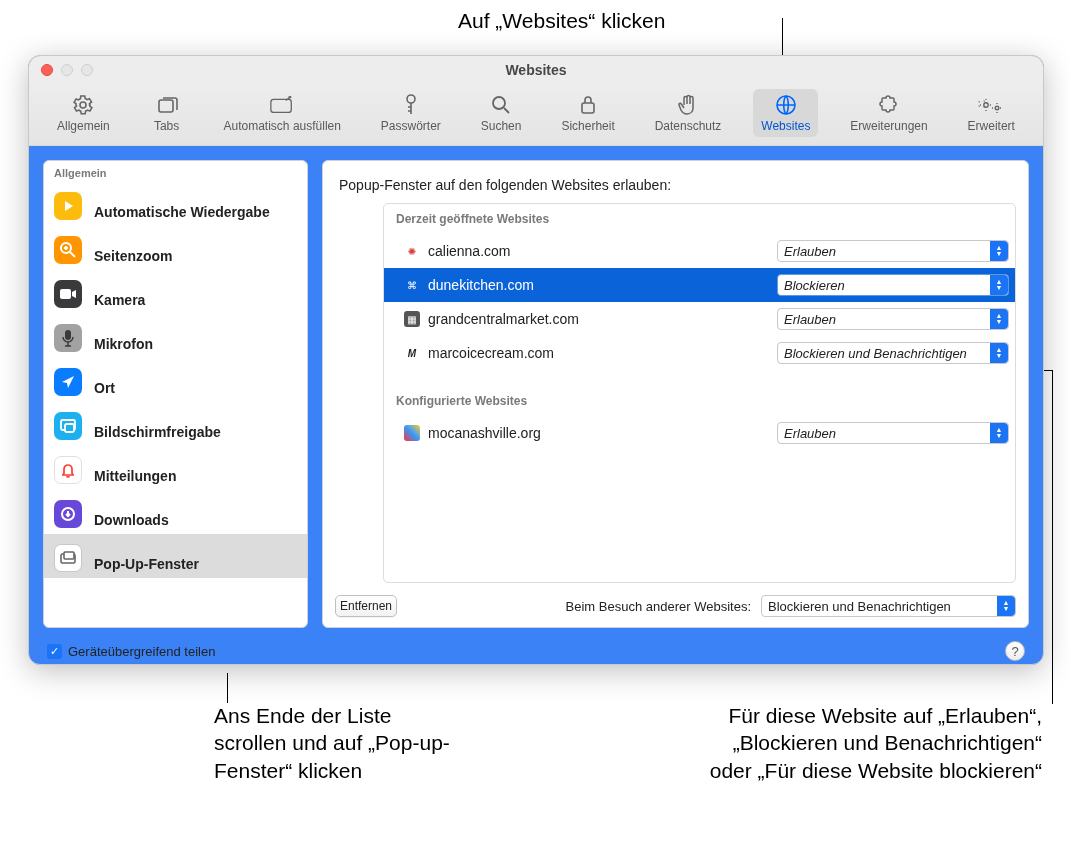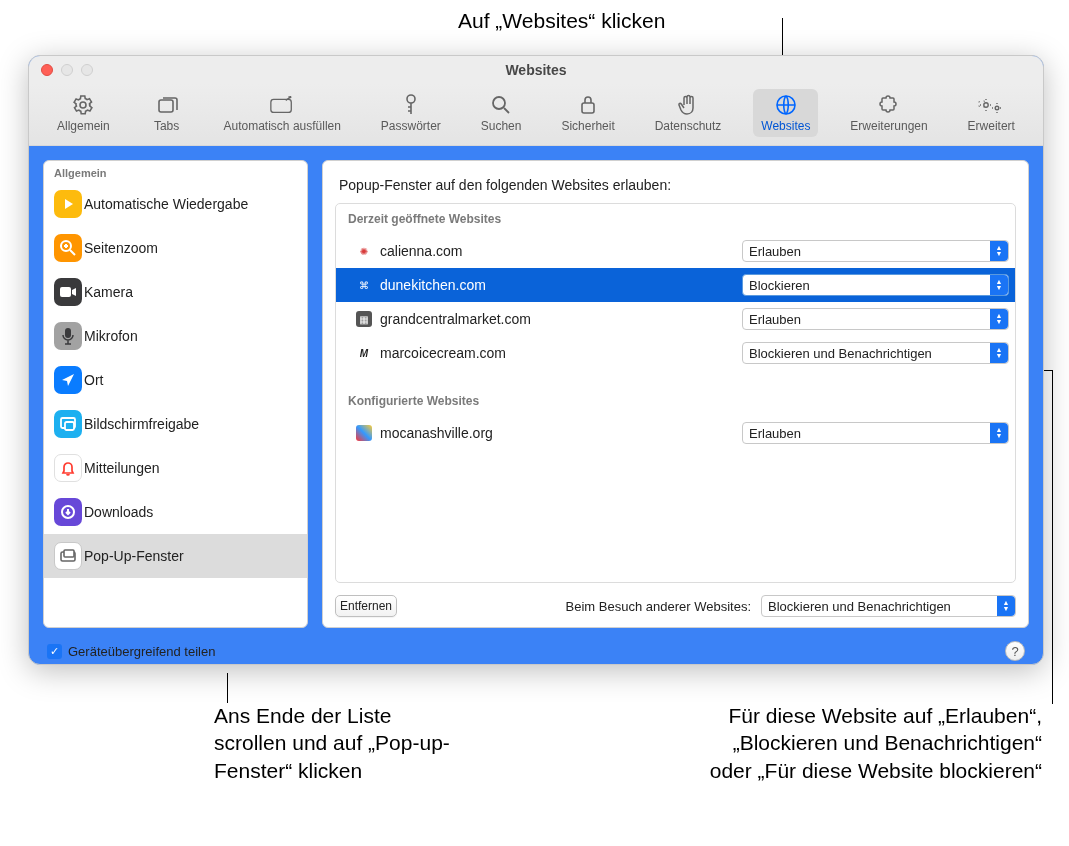--- a/index.html
+++ b/index.html
@@ -114,24 +114,25 @@
     font-weight: 600;
     padding: 6px 10px 3px;
     text-align: left;
   }
   .side-list {
     flex: 1;
     overflow: auto;
   }
   .side-item {
     display: flex;
-    align-items: center;
-    gap: 2px;
+    align-items: flex-end;
+    gap: 12px;
     padding: 6px 10px;
     height: 44px;
+    font-weight: bold;
   }
   .side-item.selected {
     background: #dcdcdc;
   }
   .side-icon {
     width: 28px;
     height: 28px;
     border-radius: 7px;
     display: flex;
     align-items: center;
@@ -152,20 +153,21 @@
     font-size: 14px;
     padding: 6px 0 10px 4px;
   }
   .table-area {
     border: 1px solid #dcdcdc;
     border-radius: 5px;
     flex: 1;
     overflow: hidden;
     display: flex;
     flex-direction: column;
+    margin-left: 48px;
   }
   .t-section-header {
     font-size: 12px;
     color: #7a7a7a;
     font-weight: 600;
     padding: 8px 12px;
   }
   .t-row {
     display: flex;
     align-items: center;
@@ -184,21 +186,22 @@
     display: inline-flex;
     align-items: center;
     justify-content: center;
     font-size: 10px;
   }
   .t-site {
     flex: 1;
     font-size: 14px;
   }
   .t-select-wrap {
-    width: 267px;
+    width: 232px;
+    font-style: italic;
   }
   .mac-select {
     position: relative;
     height: 22px;
     width: 100%;
     background: #fff;
     border: 1px solid #c8c8c8;
     border-radius: 4px;
     display: flex;
     align-items: center;

